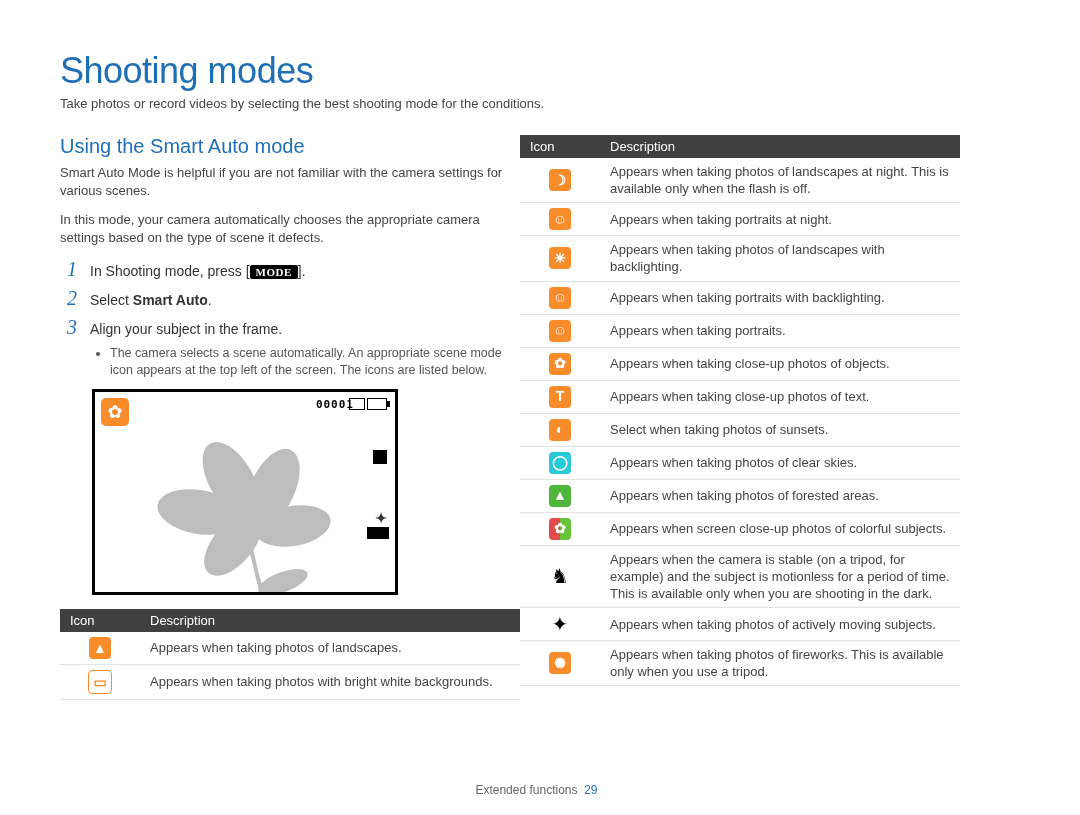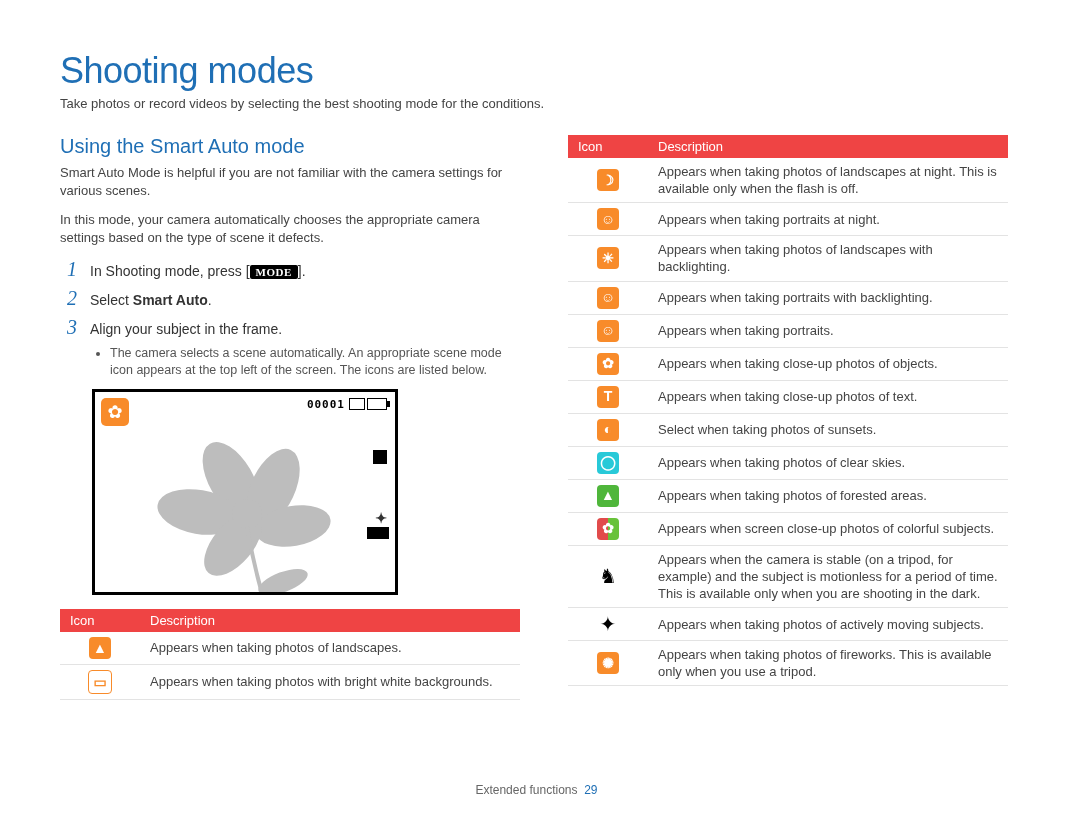--- a/index.html
+++ b/index.html
@@ -24,21 +24,20 @@
     margin: 0 0 2px 0;
     letter-spacing: -0.5px;
   }
   .page-subtitle {
     font-size: 13px;
     color: #444;
     margin: 4px 0 24px 0;
   }
   .columns {
     display: flex;
-    gap: 48px;
   }
   .col-left {
     width: 460px;
     flex: 0 0 460px;
   }
   .col-right {
     width: 440px;
     flex: 0 0 440px;
   }
   .section-heading {
@@ -115,21 +114,21 @@
     background: #f88b2a;
     border-radius: 5px;
     display: flex;
     align-items: center;
     justify-content: center;
     color: #fff;
     font-size: 18px;
   }
   .lcd .counter {
     position: absolute;
-    top:6px; right:50px;
+    top:6px; right:41px;
     font-family: monospace; font-size: 11px; font-weight: bold;
     color:#000; letter-spacing: 1px;
   }
   .lcd .batt { position:absolute; top:6px; right:8px; width:18px; height:10px; border:1px solid #000; }
   .lcd .batt:after{content:""; position:absolute; right:-4px; top:2px; width:3px; height:6px; background:#000;}
   .lcd .size { position:absolute; top:6px; right:30px; width:14px; height:10px; border:1px solid #000; }
   .lcd .side-icon1 {position:absolute; right:8px; top:58px; width:14px; height:14px; background:#000;}
   .lcd .side-icon2 {position:absolute; right:8px; top:118px; font-size:14px; font-weight:bold;}
   .lcd .side-icon3 {position:absolute; right:6px; top:135px; width:22px; height:12px; background:#000;}
 
@@ -139,21 +138,21 @@
     top: 30px;
   }
   .flower svg { width: 200px; height: 180px; }
 
   .icon-table {
     width: 100%;
     border-collapse: collapse;
     font-size: 13px;
   }
   .icon-table th {
-    background: #ef4444;
+    background: #404040;
     color: #fff;
     text-align: left;
     font-weight: 400;
     padding: 4px 10px;
     font-size: 13px;
   }
   .icon-table th:first-child { width: 60px; }
   .icon-table td {
     border-bottom: 1px solid #e3e3e3;
     padding: 5px 10px;

